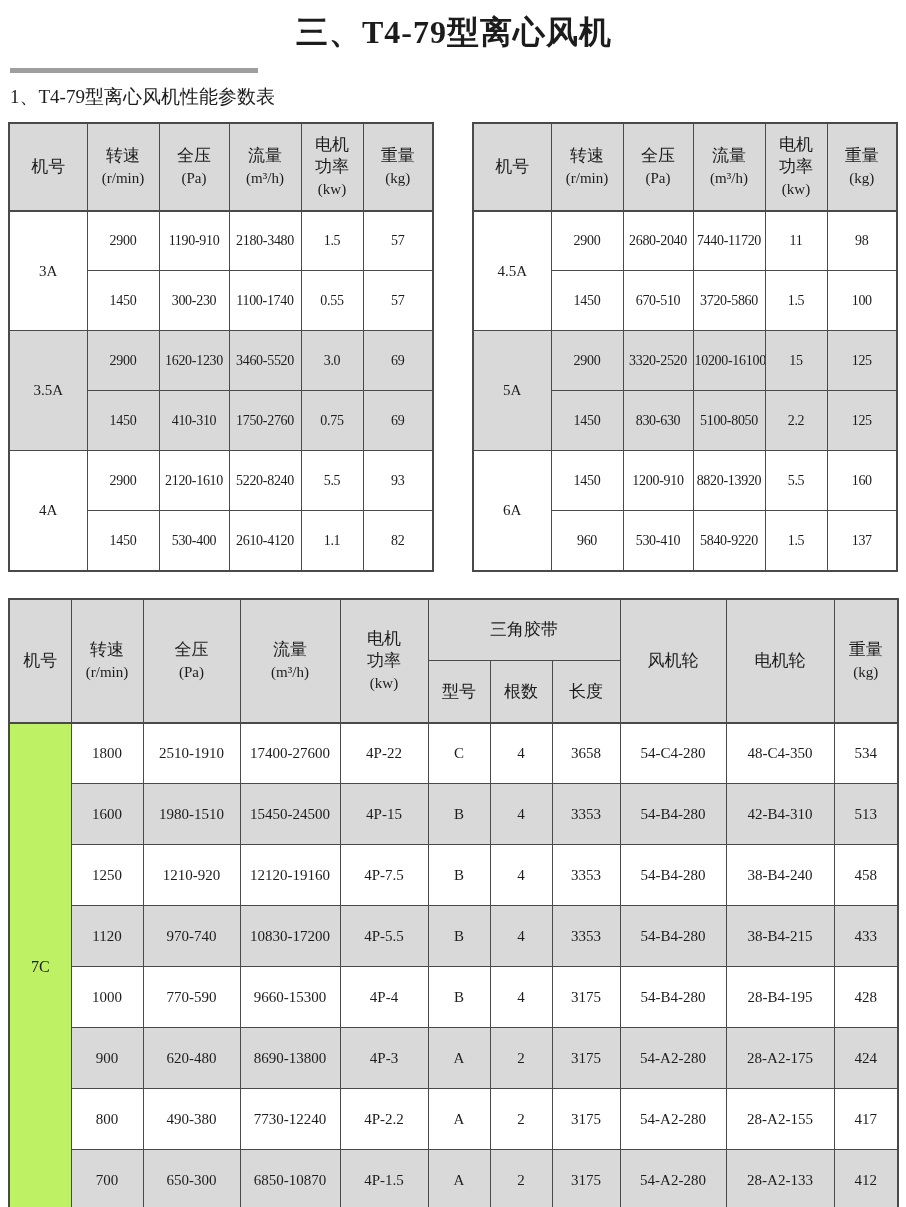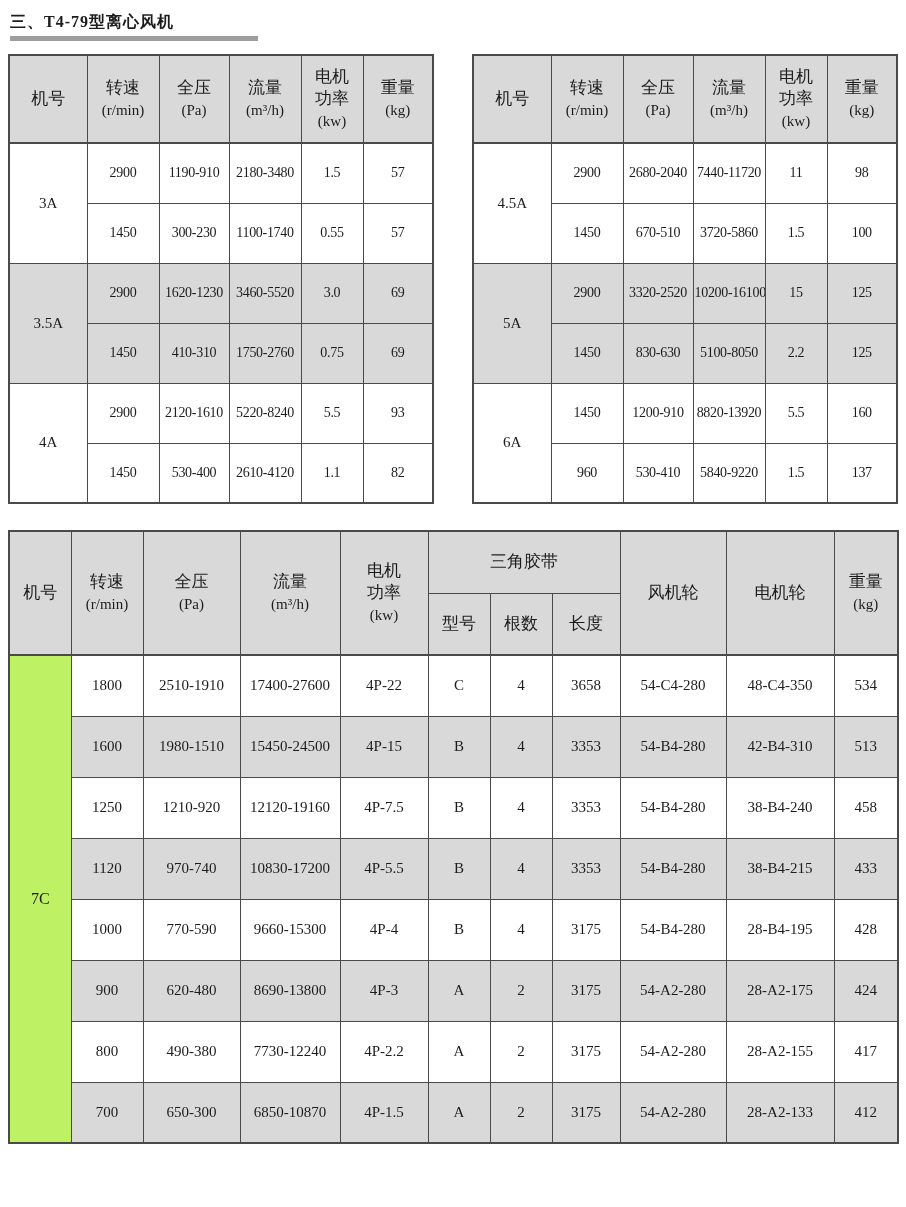--- a/index.html
+++ b/index.html
@@ -11,25 +11,26 @@
   }
   .page {
     position: relative;
     width: 906px;
     height: 1207px;
     background: #ffffff;
     padding: 10px 8px 0 8px;
     overflow: hidden;
   }
   .title {
-    font-size: 16px;
+    font-size: 32px;
     font-weight: bold;
-    margin: 2px 0 4px 2px;
+    margin: 2px 0 16px 2px;
     letter-spacing: 1px;
     line-height: 1.25;
+    text-align: center;
   }
   .title-underline {
     width: 248px;
     height: 5px;
     background: #9e9e9e;
     margin: 2px 0 0 2px;
   }
   .subtitle {
     font-size: 19px;
     font-weight: normal;
@@ -82,20 +83,21 @@
     font-size: 16px;
   }
 </style>
 </head>
 <body>
 
 <div class="page">
 
   <h1 class="title">三、T4-79型离心风机</h1>
   <div class="title-underline"></div>
+  <h2 class="subtitle">1、T4-79型离心风机性能参数表</h2>
 
   <div class="top-tables">
 
     <table class="param-table">
       <colgroup>
           <col style="width:78px">
           <col style="width:72px">
           <col style="width:70px">
           <col style="width:72px">
           <col style="width:62px">

